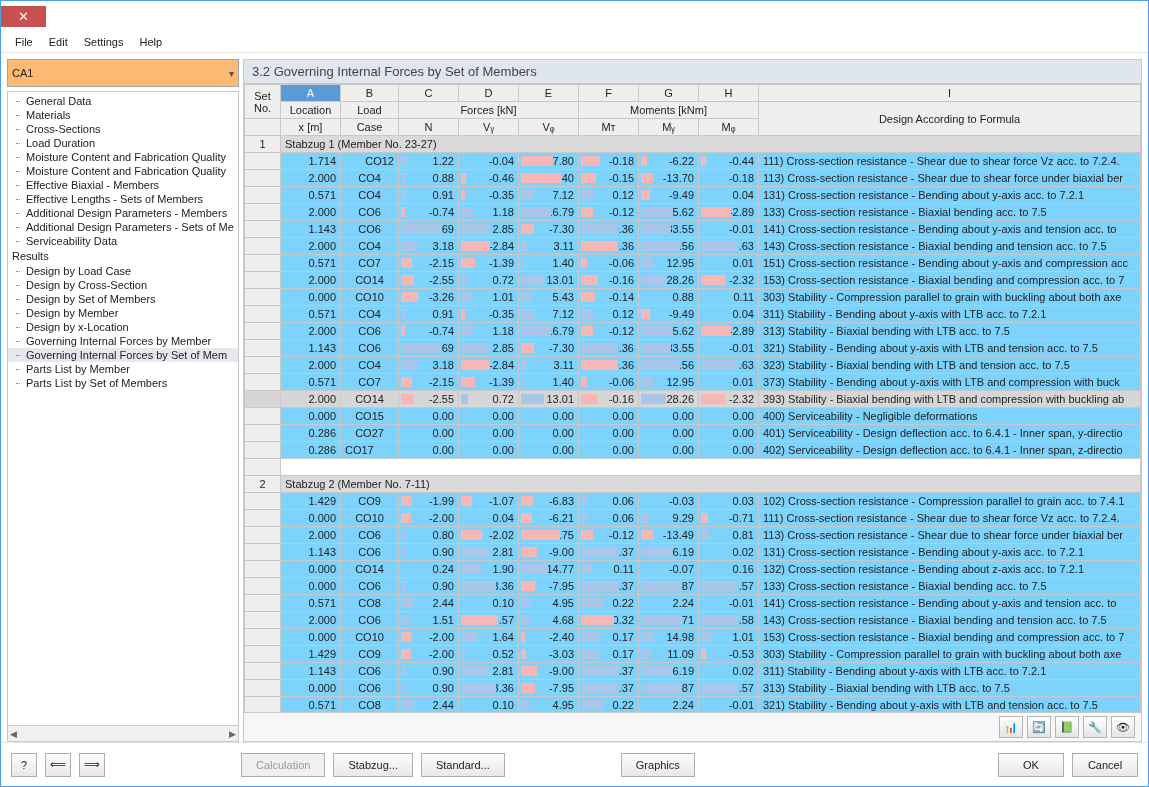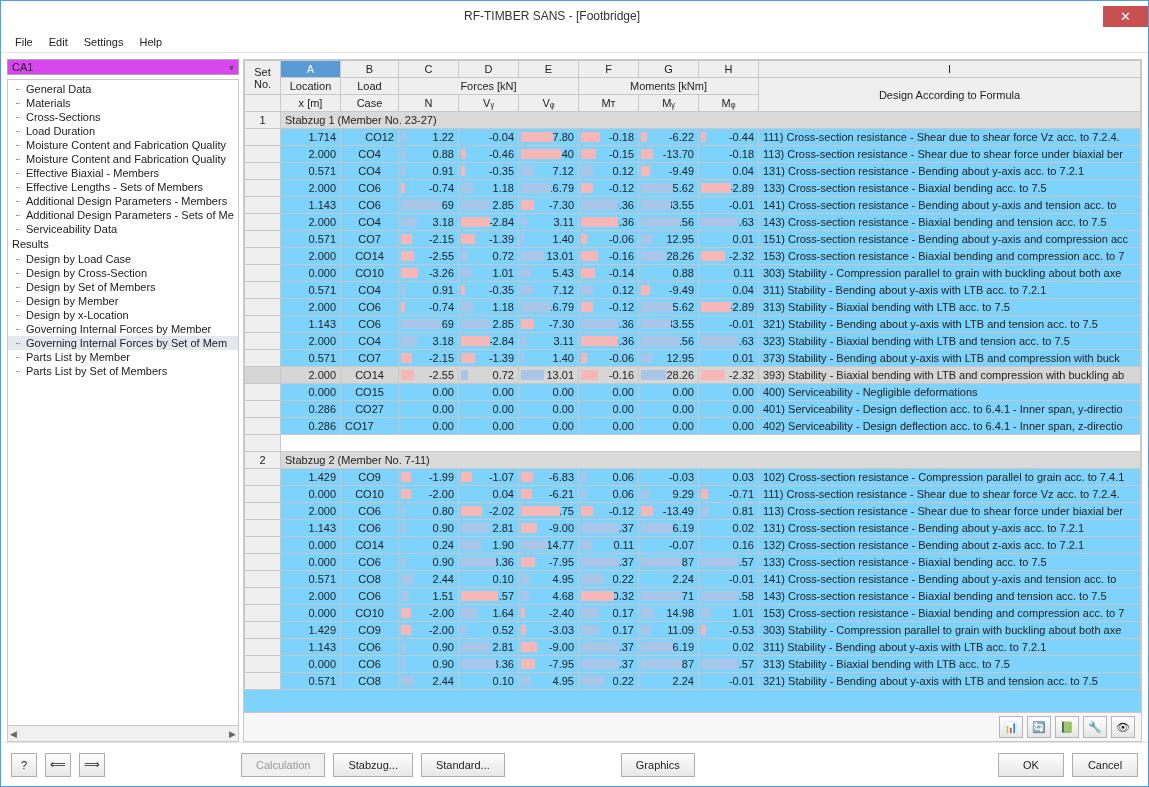--- a/index.html
+++ b/index.html
@@ -5,21 +5,21 @@
 * { box-sizing: border-box; margin: 0; padding: 0; font-family: "Segoe UI", Tahoma, sans-serif; }
 body { background: #fff; font-size: 11px; color: #222; }
 .window { width: 1149px; height: 787px; border: 1px solid #49a0e8; background: #fff; display: flex; flex-direction: column; }
 .titlebar { height: 30px; background: linear-gradient(#fff,#fff); display:flex; align-items:center; }
 .titlebar .title { flex:1; text-align:center; color:#333; font-size:12px; }
 .titlebar .close { width:45px; height:21px; background:#c75050; color:#fff; display:flex; align-items:center; justify-content:center; font-size:13px; margin-right:0; }
 .menubar { height:22px; background:#fff; border-bottom:1px solid #e5e5e5; display:flex; align-items:center; padding:0 6px; gap:0; }
 .menubar span { padding:3px 8px; cursor:default; }
 .body { flex:1; display:flex; padding:6px 6px 0 6px; gap:4px; overflow:hidden;}
 .sidebar { width:232px; display:flex; flex-direction:column; }
-.combo { height:16px; border:1px solid #a7a7a7; background:#d946ef; display:flex; align-items:center; padding:0 4px; margin-bottom:4px; position:relative; }
+.combo { height:28px; border:1px solid #a7a7a7; background:#fdba74; display:flex; align-items:center; padding:0 4px; margin-bottom:4px; position:relative; }
 .combo::after { content:"▾"; position:absolute; right:4px; font-size:10px; color:#555; }
 .tree { flex:1; border:1px solid #c8c8c8; background:#fff; overflow:auto; padding:2px 0; }
 .tree-head { padding:2px 4px; color:#222; }
 .tree-item { padding:1px 4px 1px 18px; white-space:nowrap; position:relative; }
 .tree-item::before { content:""; position:absolute; left:8px; top:50%; width:4px; height:1px; border-top:1px dotted #888; }
 .tree-item.sel { background:#e5e9ef; }
 .hscroll { height:16px; border:1px solid #c8c8c8; border-top:none; background:#f0f0f0; display:flex; align-items:center; justify-content:space-between; padding:0 2px; font-size:9px; color:#666; }
 .main { flex:1; display:flex; flex-direction:column; border:1px solid #c8c8c8; overflow:hidden; }
 .main-title { background:#e0e6ee; padding:4px 8px; font-size:13px; color:#444; border-bottom:1px solid #c8c8c8; }
 .grid-wrap { flex:1; overflow:auto; position:relative; background:#7dd3fc; }
@@ -44,21 +44,20 @@
 .spacer { flex:1; }
 col.c-set{width:36px}col.c-a{width:60px}col.c-b{width:58px}
 col.c-c,col.c-d,col.c-e,col.c-f,col.c-g,col.c-h{width:60px}
 col.c-i{}
 </style>
 </head>
 <body>
 
 <div class="window">
   <div class="titlebar">
-    <div class="title">RF-TIMBER SANS - [Footbridge]</div>
     <div class="close">✕</div>
   </div>
   <div class="menubar" id="menubar">
       <span>File</span>
       <span>Edit</span>
       <span>Settings</span>
       <span>Help</span>
     </div>
 
   <div class="body">
@@ -89,20 +88,21 @@
           <div class="tree-item">Parts List by Member</div>
           <div class="tree-item">Parts List by Set of Members</div>
         </div>
       <div class="hscroll">
           <span>◀</span>
           <span>▶</span>
         </div>
     </div>
 
     <div class="main">
+      <div class="main-title">3.2  Governing Internal Forces by Set of Members</div>
       <div class="grid-wrap">
         <table id="grid">
           <colgroup>
             <col class="c-set">
               <col class="c-a">
               <col class="c-b">
               <col class="c-c">
               <col class="c-d">
               <col class="c-e">
               <col class="c-f">

